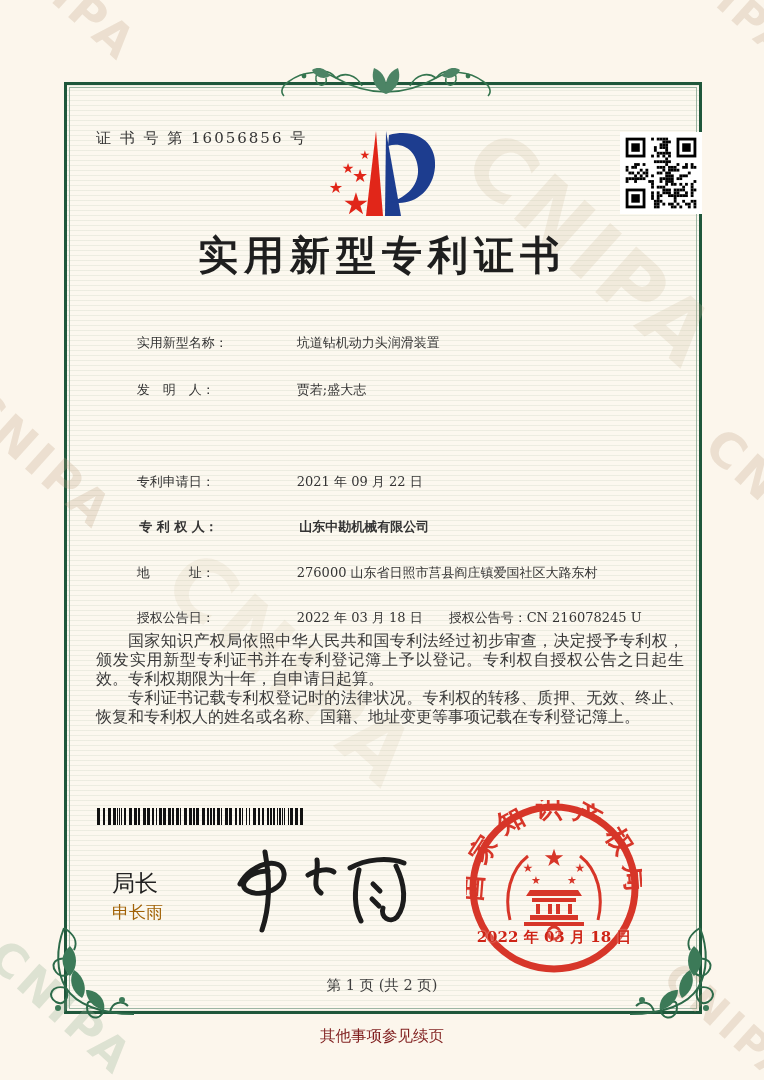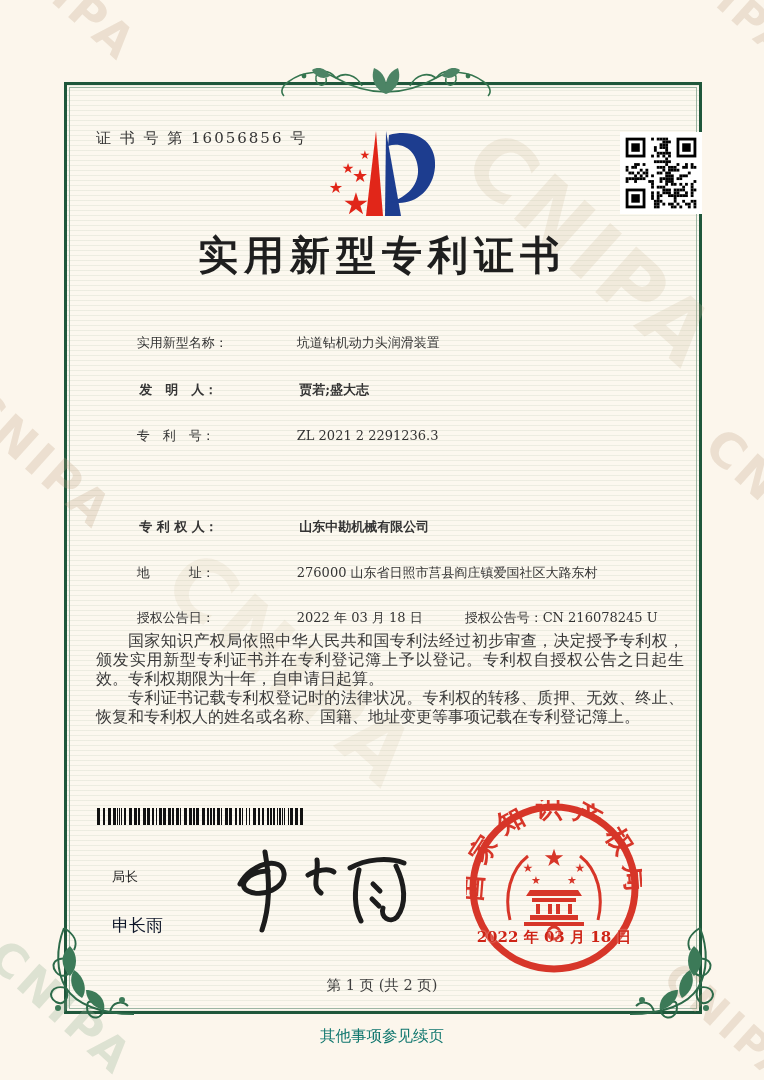--- a/index.html
+++ b/index.html
@@ -22,32 +22,32 @@
          background:repeating-linear-gradient(180deg,rgba(130,160,130,0.13) 0 1px,rgba(0,0,0,0) 1px 5px),#fcf8ef;
          z-index:1;}
   .frame .inner{position:absolute;left:2px;top:2px;right:2px;bottom:2px;border:1px solid #9cb6a4;}
   .orn{position:absolute;z-index:3;pointer-events:none;}
   .content{position:absolute;inset:0;z-index:4;}
   .cert-no{position:absolute;left:96px;top:129px;font-size:15px;letter-spacing:2px;color:#333;}
   .title{position:absolute;left:0;top:228px;width:764px;text-align:center;font-size:40px;font-weight:bold;
          letter-spacing:6px;color:#1e1e1e;}
   .frow{position:absolute;left:112px;font-size:13px;white-space:pre;color:#343434;}
   .frow .lab{display:inline-block;min-width:160px;}
-  .frow .lab2{margin-left:42px;text-align:center;}
+  .frow .lab2{margin-left:26px;text-align:center;}
   .body-text{position:absolute;left:96px;top:631px;width:588px;font-size:16px;line-height:19px;
              color:#3a3a3a;text-align:justify;}
   .body-text p{margin:0;text-indent:2em;}
-  .sig-title{position:absolute;left:112px;top:868px;font-size:13px;
+  .sig-title{position:absolute;left:112px;top:868px;font-size:23px;
              font-family:"DejaVu Sans","Liberation Sans",sans-serif;color:#222;}
   .sig-name{position:absolute;left:112px;top:901px;font-size:17px;
-            font-family:"DejaVu Sans","Liberation Sans",sans-serif;color:#0f172a;margin-top:13px;}
+            font-family:"DejaVu Sans","Liberation Sans",sans-serif;color:#a16207;}
   .seal-date{position:absolute;left:468px;top:928px;width:172px;text-align:center;font-size:15px;
              font-weight:bold;color:#ce2416;text-shadow:0 0 2px rgba(255,255,255,0.8);}
   .page-num{position:absolute;left:0;top:976px;width:764px;text-align:center;font-size:14.5px;color:#3d3d3d;}
-  .cont-note{position:absolute;left:0;top:1026px;width:764px;text-align:center;font-size:15.5px;color:#0f766e;}
+  .cont-note{position:absolute;left:0;top:1026px;width:764px;text-align:center;font-size:15.5px;color:#7f1d1d;}
 </style>
 </head>
 <body>
 
 <div class="page">
 
   <span class="wm w1">CNIPA</span>
   <span class="wm w2">CNIPA</span>
   <span class="wm w3">CNIPA</span>
   <span class="wm w4">CNIPA</span>
@@ -318,25 +318,25 @@
         <rect x="2" y="20" width="7" height="7" fill="#000"></rect>
         <rect x="3" y="21" width="5" height="5" fill="#fff"></rect>
         <rect x="4" y="22" width="3" height="3" fill="#000"></rect>
       </svg>
 
     <div class="title">实用新型专利证书</div>
 
     <div class="frow" style="top:319px;">
       <span class="lab">实用新型名称：</span><span>坑道钻机动力头润滑装置</span>
     </div>
-    <div class="frow" style="top:366px;font-weight:bold;">
+    <div class="frow" style="top:366px;">
       <span class="lab">发　明　人：</span><span>贾若;盛大志</span>
     </div>
-    <div class="frow" style="top:412px;">
-      <span class="lab">专　利　号：</span><span>ZL 2021 2 2291236.3</span>
+    <div class="frow" style="top:458px;">
+      <span class="lab">专利申请日：</span><span>2021 年 09 月 22 日</span>
     </div>
     <div class="frow" style="top:503px;font-weight:bold;">
       <span class="lab">专 利 权 人：</span><span>山东中勘机械有限公司</span>
     </div>
     <div class="frow" style="top:549px;">
       <span class="lab">地　　　址：</span><span>276000 山东省日照市莒县阎庄镇爱国社区大路东村</span>
     </div>
     <div class="frow" style="top:594px;">
       <span class="lab">授权公告日：</span><span>2022 年 03 月 18 日</span><span class="lab2">授权公告号：</span><span>CN 216078245 U</span>
     </div>

